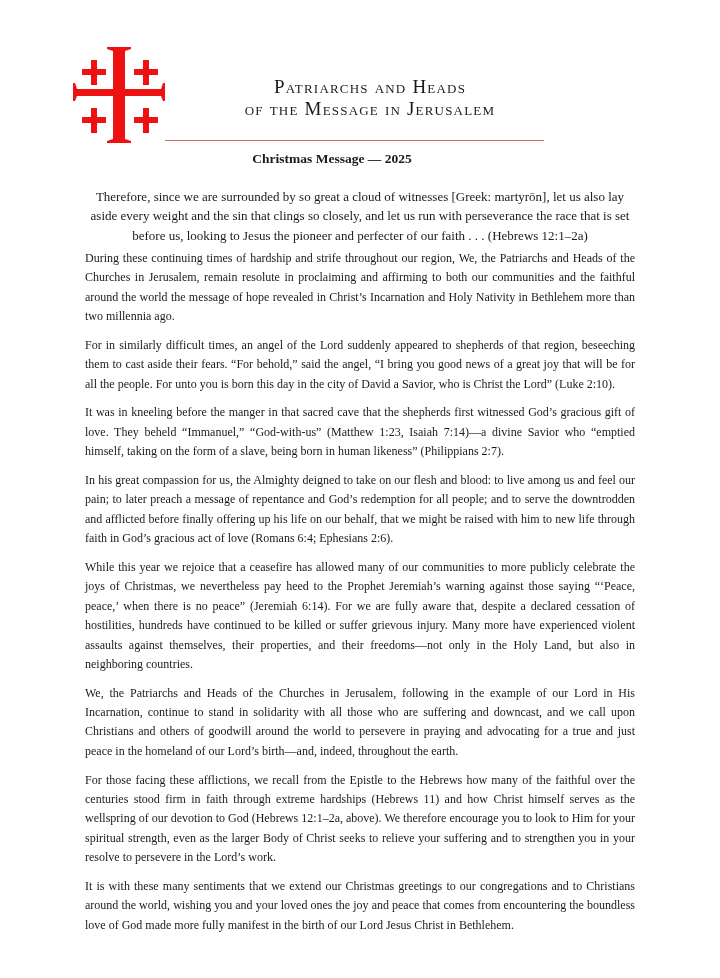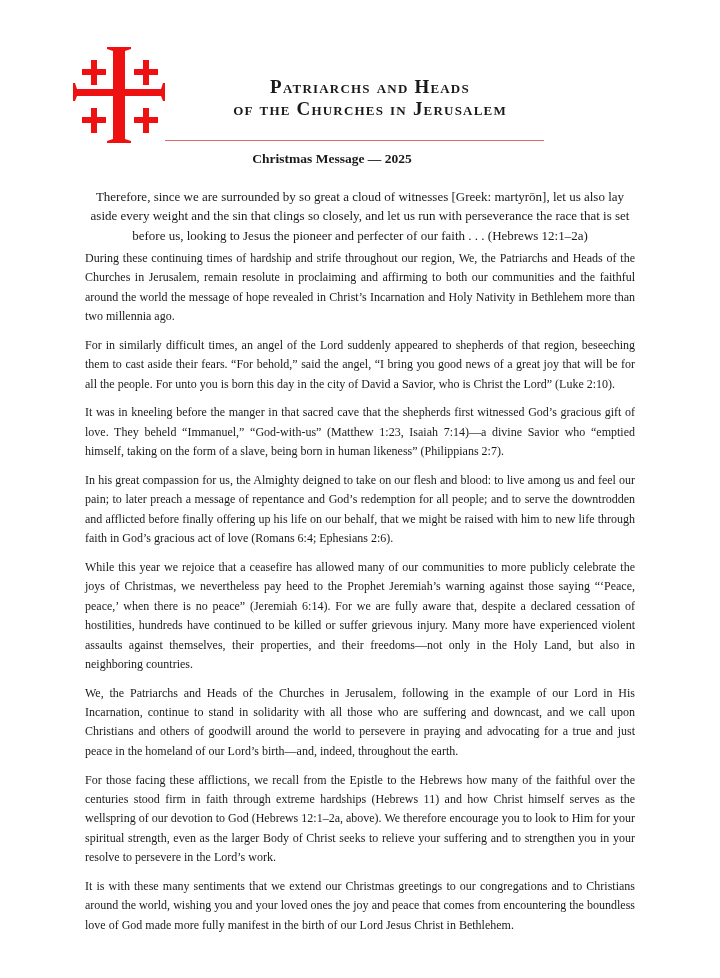--- a/index.html
+++ b/index.html
@@ -22,21 +22,21 @@
     width: 92px;
     height: 96px;
   }
   .org-name {
     position: absolute;
     left: 180px;
     top: 76px;
     width: 380px;
     text-align: center;
     font-variant: small-caps;
-    font-weight: bold;
+    font-weight: normal;
     font-size: 19px;
     letter-spacing: 1.2px;
     line-height: 22px;
     color: #1a1a1a;
   }
   .org-name .line { display: block; white-space: nowrap; }
   .rule {
     position: absolute;
     left: 165px;
     top: 140px;
@@ -96,21 +96,21 @@
     <rect x="18" y="61" width="6" height="25"></rect>
     <rect x="9" y="70" width="24" height="6"></rect>
 
     <rect x="70" y="61" width="6" height="25"></rect>
     <rect x="61" y="70" width="24" height="6"></rect>
   </g>
 </svg>
 
 <div class="org-name">
   <span class="line">Patriarchs and Heads</span>
-  <span class="line">of the Churches in Jerusalem</span>
+  <span class="line">of the Message in Jerusalem</span>
 </div>
 
 <div class="rule"></div>
 
 <div class="title">Christmas Message — 2025</div>
 
 <div class="epigraph"><span class="it">Therefore, since we are surrounded by so great a cloud of witnesses</span><span> [Greek: </span><span class="it">martyrōn</span><span>], </span><span class="it">let us also lay aside every weight and the sin that clings so closely, and let us run with perseverance the race that is set before us, looking to Jesus the pioneer and perfecter of our faith . . .</span><span> (Hebrews 12:1–2a)</span></div>
 
 <div class="body">
   <p>During these continuing times of hardship and strife throughout our region, We, the Patriarchs and Heads of the Churches in Jerusalem, remain resolute in proclaiming and affirming to both our communities and the faithful around the world the message of hope revealed in Christ’s Incarnation and Holy Nativity in Bethlehem more than two millennia ago.</p>

